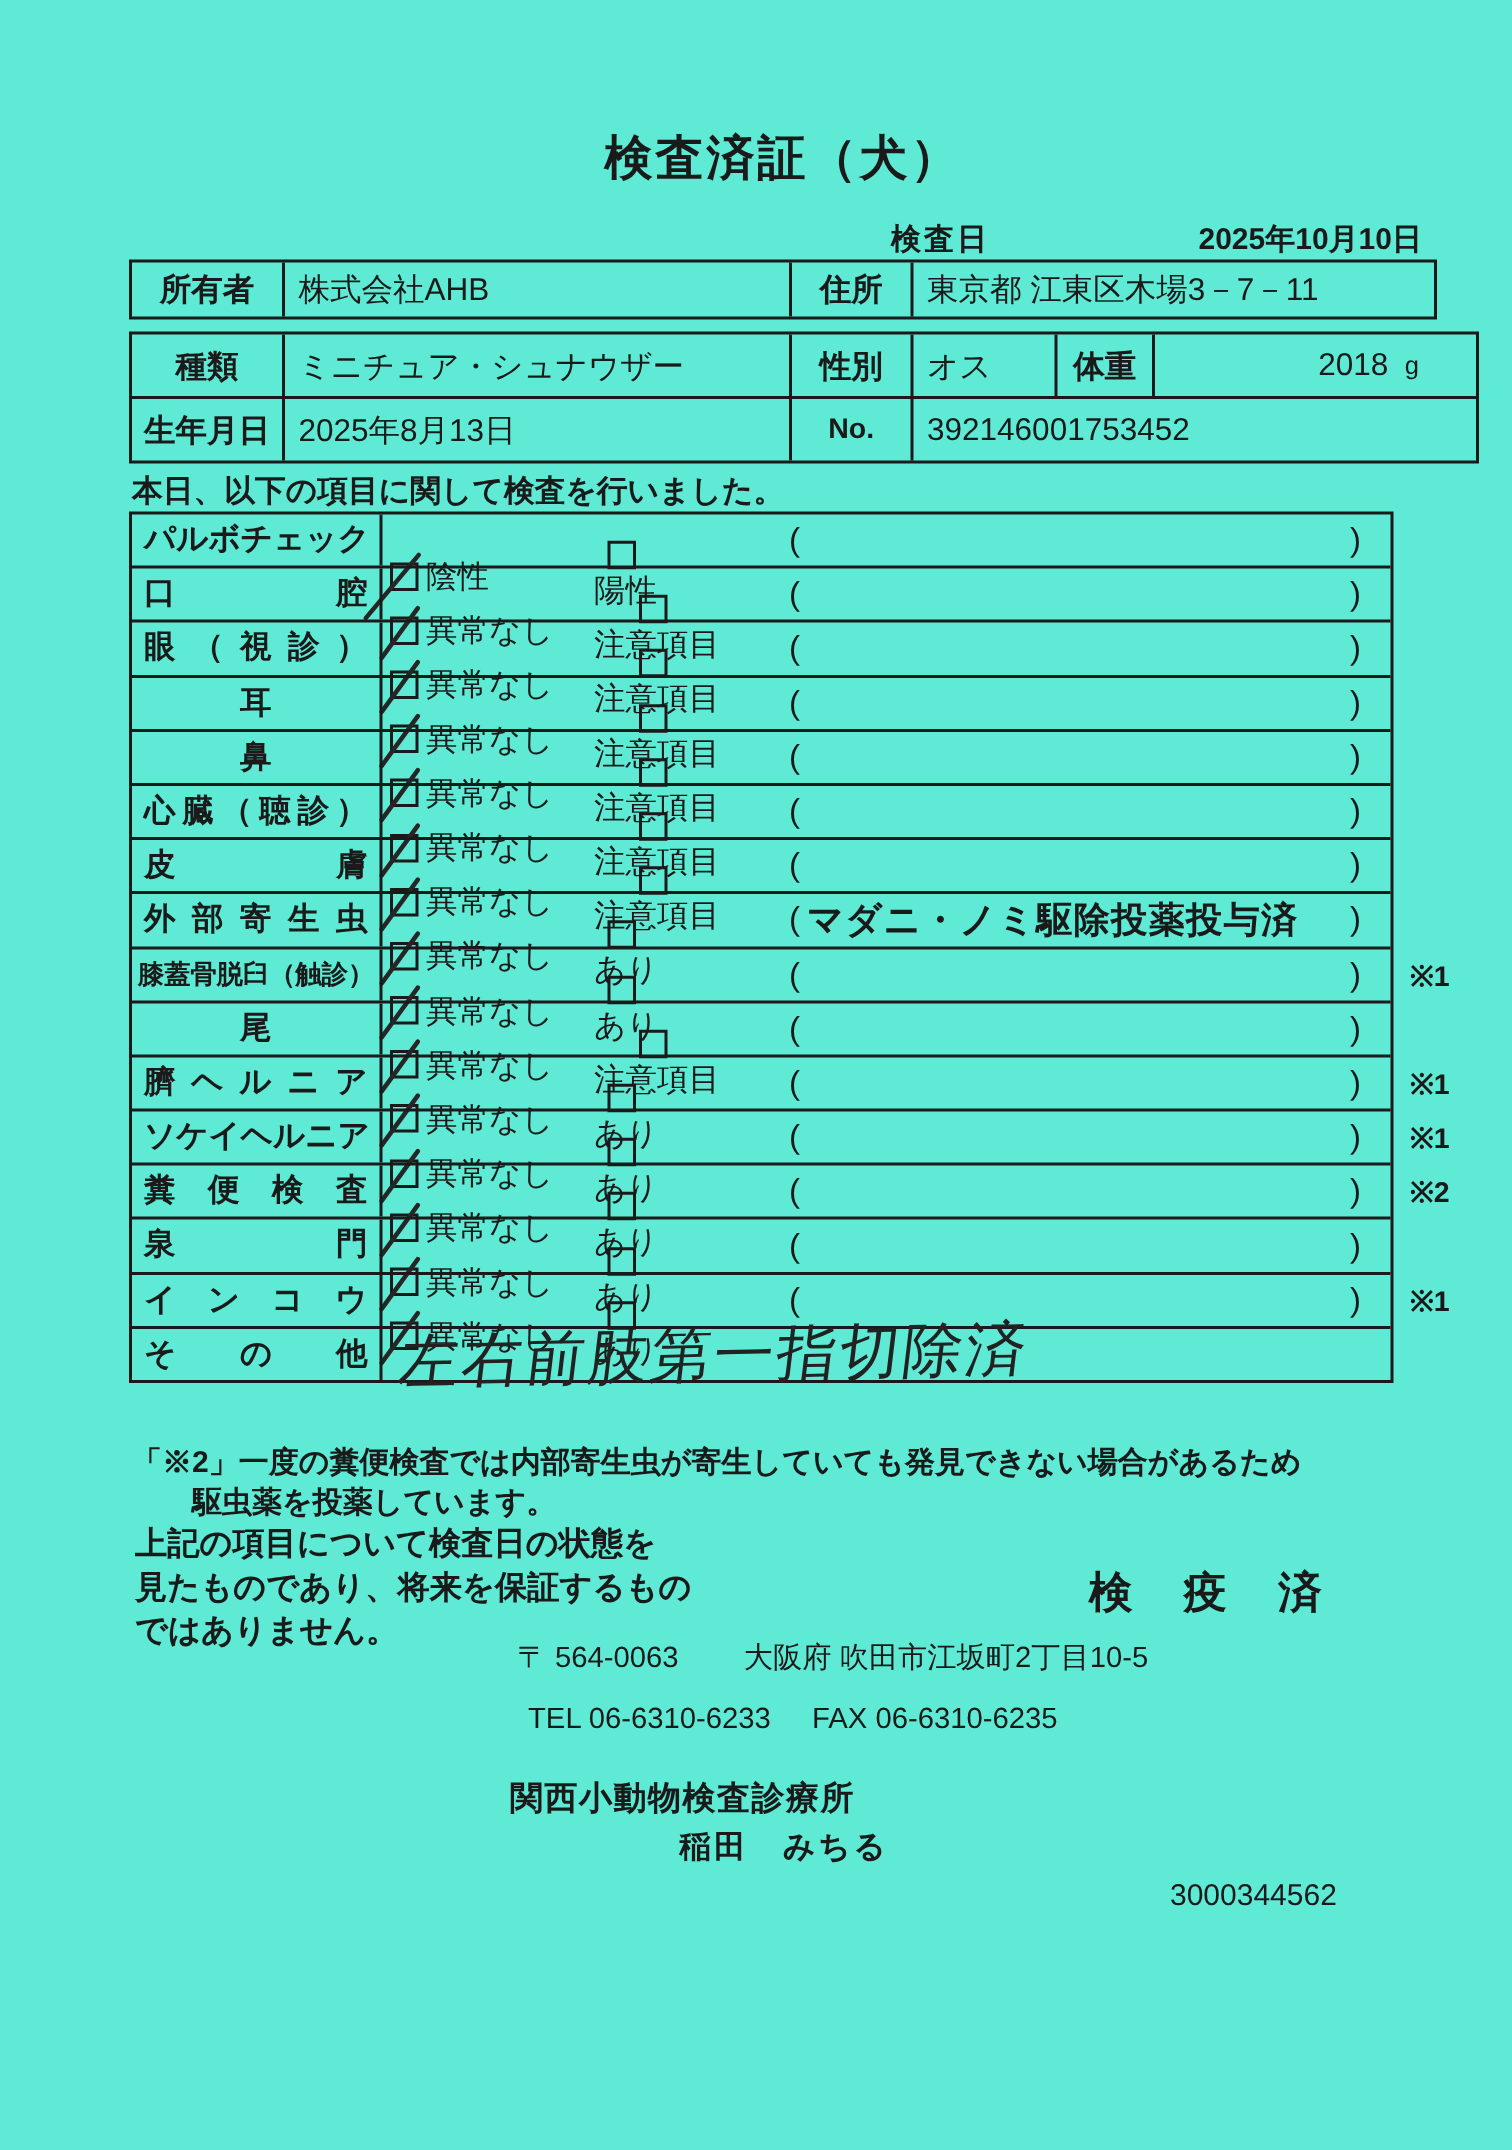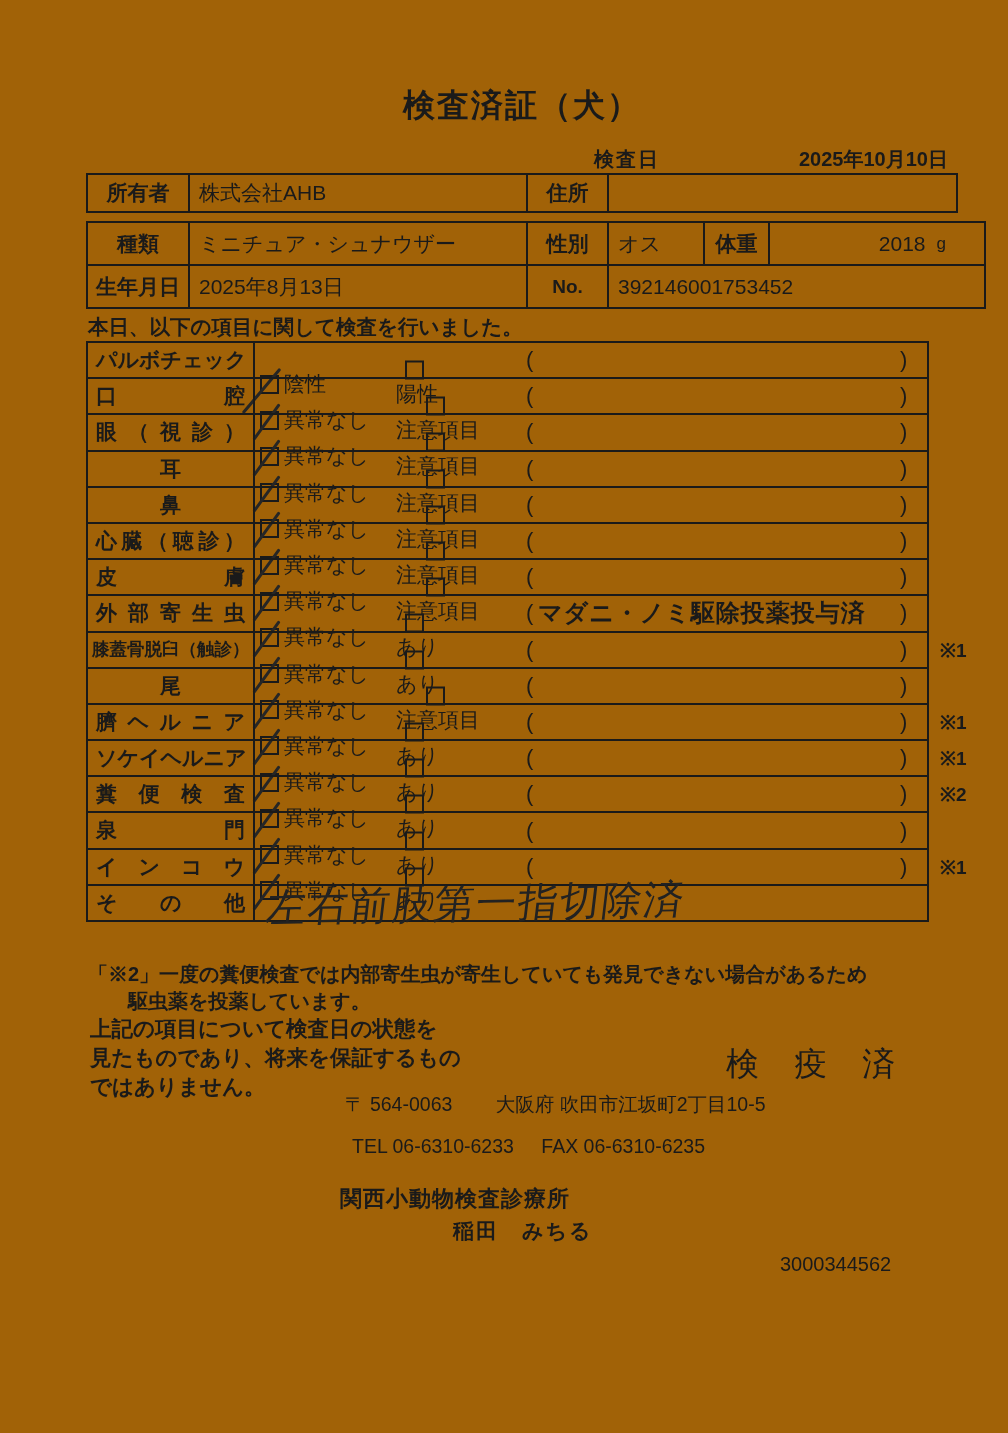--- a/index.html
+++ b/index.html
@@ -1,16 +1,16 @@
 <!DOCTYPE html>
 <html><head>
 <meta charset="utf-8">
 <style>
   html,body{margin:0;padding:0;background:#e8e8e8;}
-  .page{position:relative;width:1008px;height:1433px;background:#a16207;margin:0 auto;
+  .page{position:relative;width:1008px;height:1433px;background:#5eead4;margin:0 auto;
         font-family:"Liberation Sans",sans-serif;color:#1a1a1a;overflow:hidden;}
   .abs{position:absolute;}
 
   
   .title{top:84px;left:0;width:1008px;padding-left:36px;box-sizing:border-box;
          text-align:center;font-size:32px;font-weight:600;letter-spacing:2px;}
   .examdate-label{top:146px;left:594px;font-size:20px;font-weight:600;letter-spacing:2px;}
   .examdate-value{top:146px;left:799px;font-size:20px;font-weight:700;}
 
   
@@ -62,21 +62,21 @@
   .handwriting{position:absolute;left:178px;top:-10px;font-size:40px;font-weight:500;
                color:#222222;letter-spacing:2px;white-space:nowrap;z-index:3;
                transform:rotate(-1.2deg) skewX(-8deg);}
 
   
   .fn1{top:933px;left:88px;font-size:20px;font-weight:600;}
   .fn2a{top:961px;left:88px;font-size:20px;font-weight:600;}
   .fn2b{top:988px;left:128px;font-size:20px;font-weight:600;}
   .disc{left:90px;font-size:21.5px;font-weight:700;}
   .d1{top:1014px;} .d2{top:1043px;} .d3{top:1072px;}
-  .stamp{top:1042px;left:726px;font-size:33px;font-weight:400;letter-spacing:13px;}
+  .stamp{top:1042px;left:726px;font-size:29px;font-weight:700;letter-spacing:13px;}
   .addr{top:1091px;left:345px;font-size:19.5px;font-weight:500;}
   .addr .part2{margin-left:38px;}
   .tel{top:1135px;left:352px;font-size:19.5px;font-weight:500;}
   .tel .part2{margin-left:22px;}
   .clinic{top:1184px;left:340px;font-size:22px;font-weight:600;letter-spacing:1px;}
   .vet{top:1217px;left:453px;font-size:21px;font-weight:600;letter-spacing:2px;}
   .serial{top:1253px;left:780px;font-size:20px;font-weight:500;}
 </style>
 </head>
 <body>
@@ -86,20 +86,21 @@
   <div class="abs title">検査済証（犬）</div>
 
   <div class="abs examdate-label">検査日</div>
   <div class="abs examdate-value">2025年10月10日</div>
 
   <div class="abs htable owner-table">
     <div class="hrow">
       <div class="hcell lab w-lab1">所有者</div>
       <div class="hcell val w-val1">株式会社AHB</div>
       <div class="hcell lab w-lab2">住所</div>
+      <div class="hcell val w-rest">東京都 江東区木場3－7－11</div>
     </div>
   </div>
 
   <div class="abs htable pet-table">
     <div class="hrow">
       <div class="hcell lab w-lab1">種類</div>
       <div class="hcell val w-val1">ミニチュア・シュナウザー</div>
       <div class="hcell lab w-lab2">性別</div>
       <div class="hcell val w-sex">オス</div>
       <div class="hcell lab w-wlab">体重</div>

